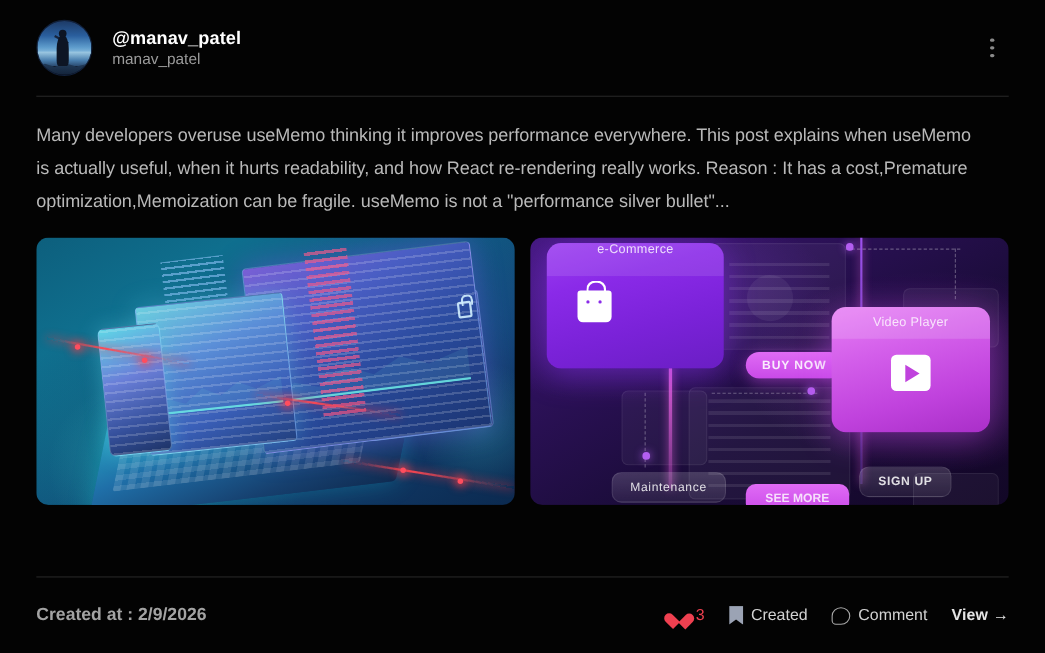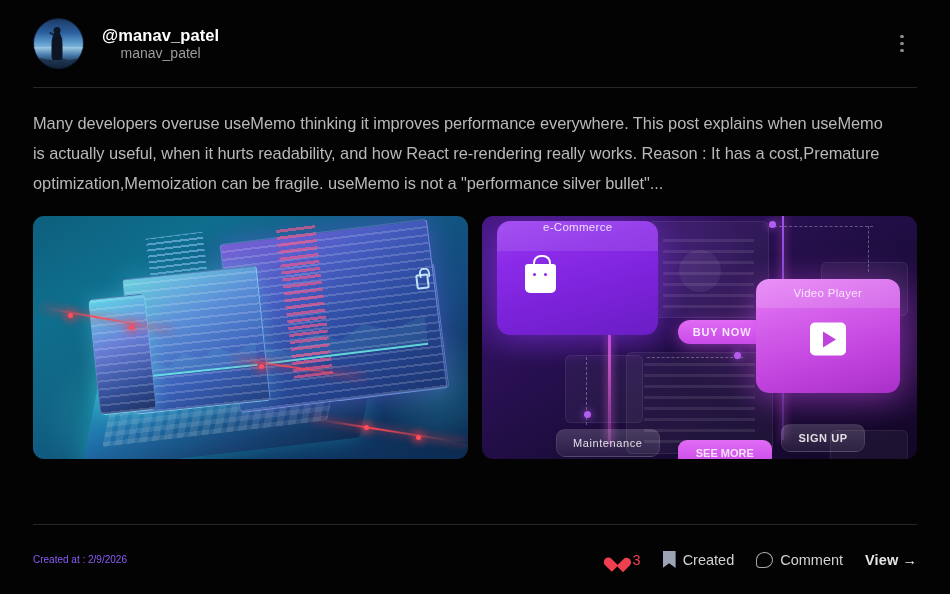--- a/index.html
+++ b/index.html
@@ -72,21 +72,20 @@
     width: 14px; height: 1.5px; background: #16243c;
     transform: rotate(28deg);
   }
 
   .user-meta {
     margin-left: 18px;
     display: flex;
     flex-direction: column;
     justify-content: center;
     gap: 0;
-    align-items: center;
   }
   .handle {
     font-size: 16.5px;
     font-weight: bold;
     color: #ffffff;
     letter-spacing: 0.1px;
     line-height: 1.15;
   }
   .username {
     font-size: 14px;
@@ -435,22 +434,23 @@
   
   .post-footer {
     margin-top: auto;
     height: 70px;
     border-top: 1px solid #262626;
     display: flex;
     align-items: center;
     justify-content: space-between;
   }
   .created-at {
-    font-size: 10px;
-    color: #8b5cf6;
+    font-size: 16px;
+    color: #a3a3a3;
+    font-weight: bold;
   }
   .actions {
     display: flex;
     align-items: center;
     gap: 22px;
   }
   .action {
     display: flex;
     align-items: center;
     gap: 7px;

